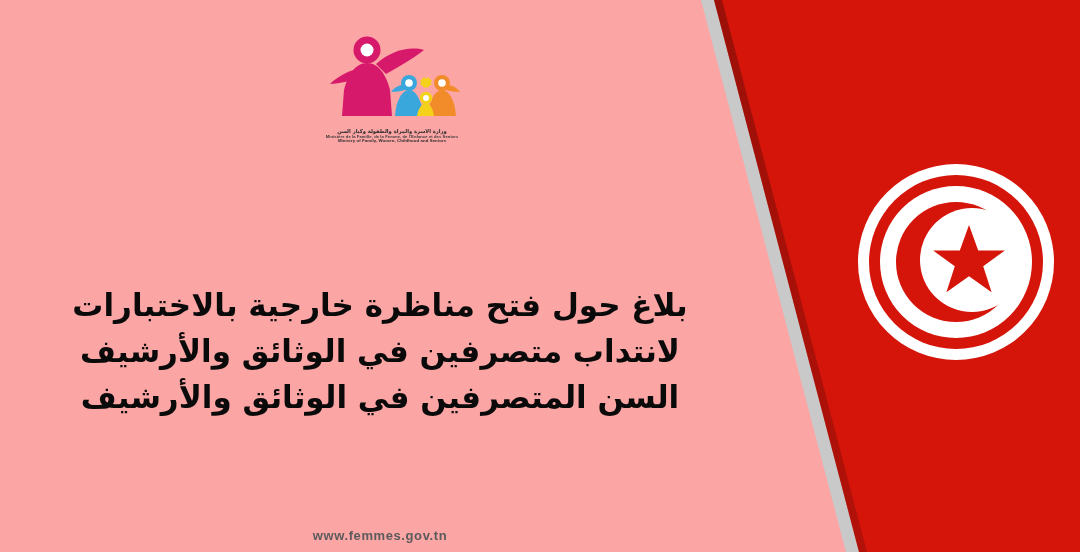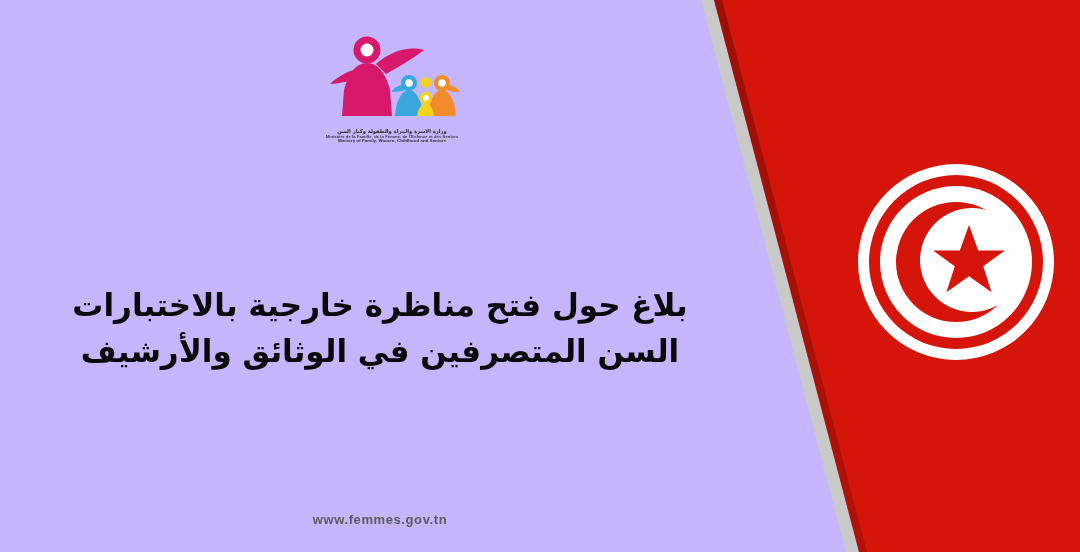--- a/index.html
+++ b/index.html
@@ -9,21 +9,21 @@
     background: #ffffff;
   }
   body {
     font-family: "Liberation Sans", sans-serif;
   }
 
   .banner {
     position: relative;
     width: 1080px;
     height: 552px;
-    background: #c4b5fd;
+    background: #fca5a5;
     overflow: hidden;
   }
 
   
   .flag-panel {
     position: absolute;
     top: 0;
     right: 0;
     width: 420px;
     height: 552px;
@@ -174,21 +174,21 @@
   }
   .headline-line {
     display: block;
     white-space: nowrap;
   }
 
   
   .footer-url {
     position: absolute;
     left: 0;
-    top: 512px;
+    top: 528px;
     width: 760px;
     text-align: center;
     font-family: "Liberation Sans", sans-serif;
     font-size: 13px;
     font-weight: bold;
     letter-spacing: 0.6px;
     color: #5b5b5b;
   }
 </style>
 </head>
@@ -253,18 +253,19 @@
     </svg>
     <div class="logo-captions">
       <span class="logo-caption-line logo-caption-ar">وزارة الأسرة والمرأة والطفولة وكبار السن</span>
       <span class="logo-caption-line logo-caption-fr">Ministère de la Famille, de la Femme, de l'Enfance et des Seniors</span>
       <span class="logo-caption-line logo-caption-en">Ministry of Family, Women, Childhood and Seniors</span>
     </div>
   </div>
 
   <div class="headline">
     <span class="headline-line">بلاغ حول فتح مناظرة خارجية بالاختبارات</span>
+    <span class="headline-line">لانتداب متصرفين في الوثائق والأرشيف</span>
     <span class="headline-line">السن المتصرفين في الوثائق والأرشيف</span>
   </div>
 
   <div class="footer-url">www.femmes.gov.tn</div>
 
 </div>
 
 </body></html>

